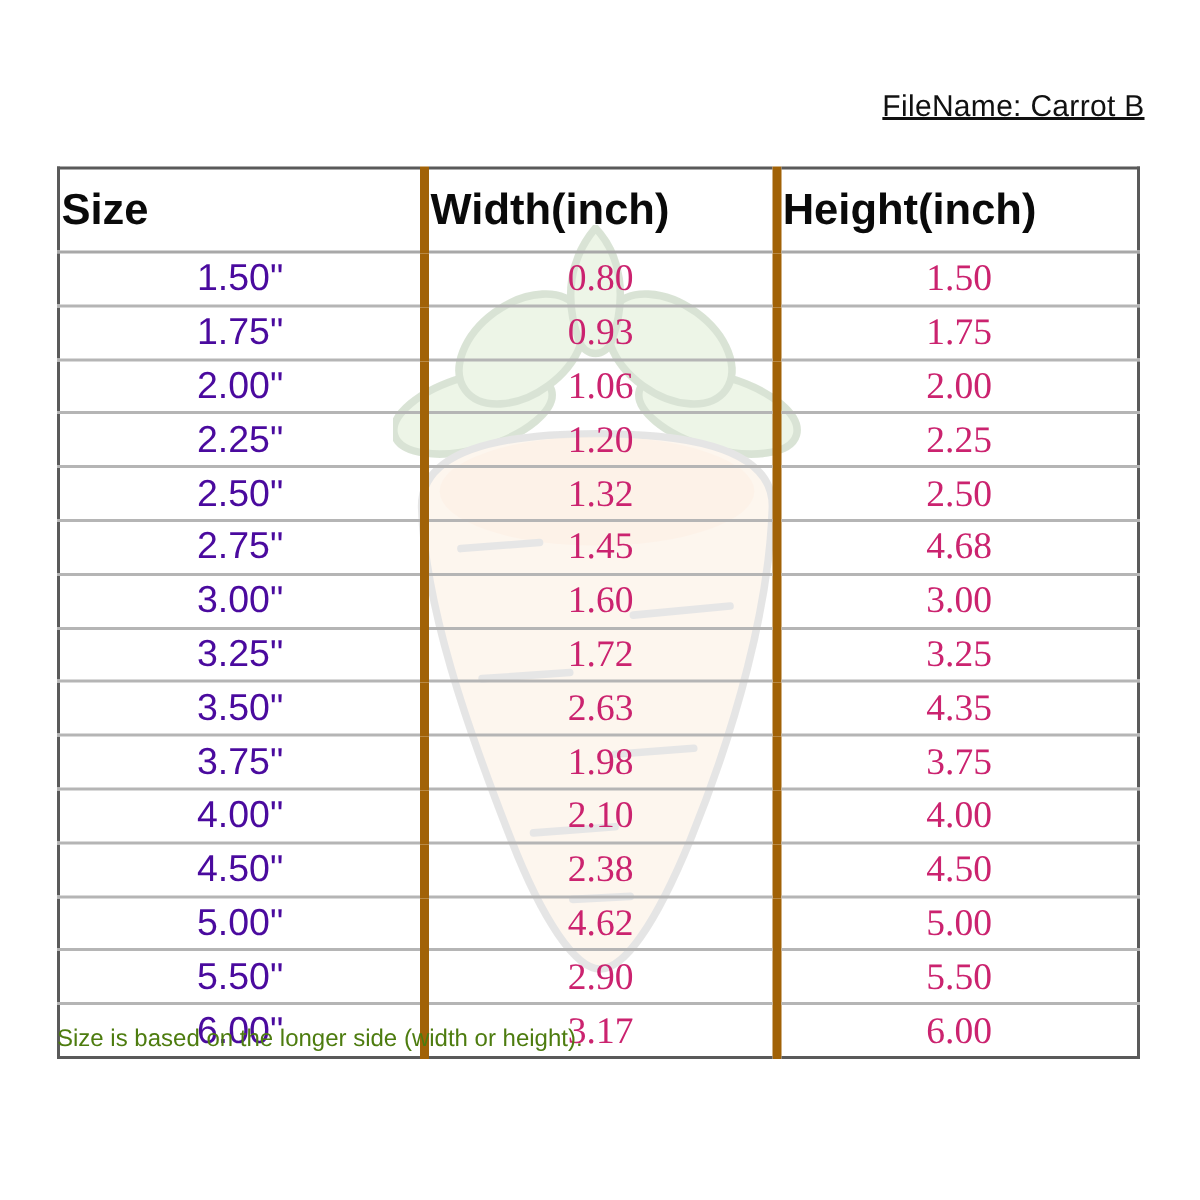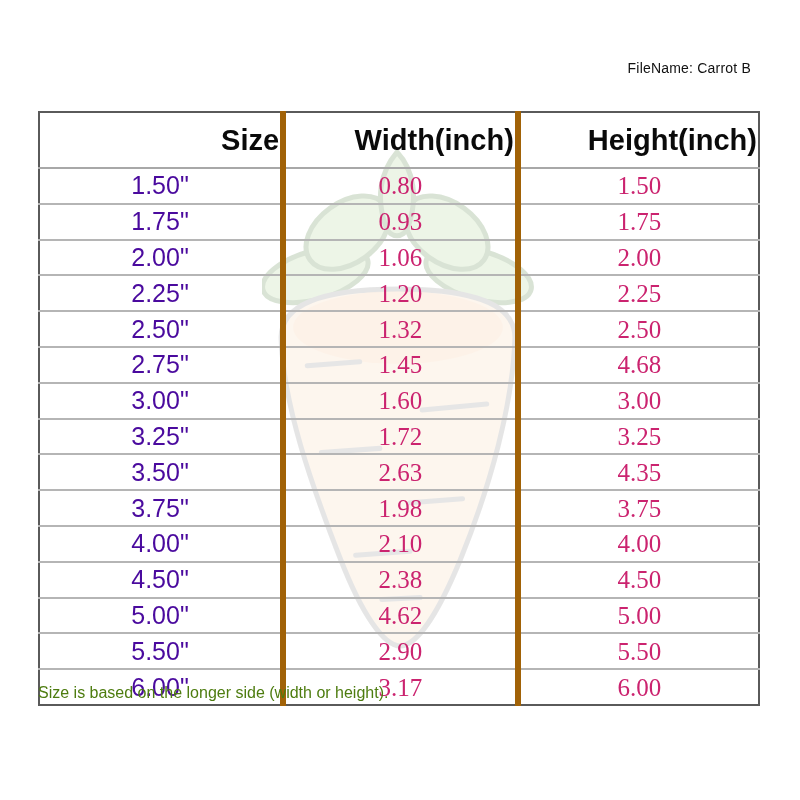--- a/index.html
+++ b/index.html
@@ -1,38 +1,38 @@
 <!DOCTYPE html>
 <html style="--size-color: #4a0a9e; --value-color: #cb236f;"><head>
 <meta charset="utf-8">
 <style>
   html,body{margin:0;padding:0;}
   body{
     width:800px;height:800px;position:relative;background:#ffffff;
     font-family:"Liberation Sans",sans-serif;color:#111;overflow:hidden;
   }
   .filename{
-    position:absolute;top:60px;right:49px;
-    font-size:14px;color:#111;letter-spacing:.2px;
+    position:absolute;top:60px;right:37px;
+    font-size:20px;color:#111;letter-spacing:.2px;text-decoration:underline;
   }
   .watermark{
     position:absolute;left:262px;top:150px;width:272px;height:500px;
     opacity:.5;z-index:1;pointer-events:none;
   }
   table.size-table{
     position:absolute;left:38px;top:111px;width:722px;z-index:2;
     border-collapse:collapse;table-layout:fixed;background:transparent;
     border:2px solid #5a5a5a;
   }
   table.size-table col.c1{width:33.9%;}
   table.size-table col.c2{width:32.6%;}
   table.size-table col.c3{width:33.5%;}
   table.size-table th{
     height:52px;font-size:29px;font-weight:bold;color:#0a0a0a;
-    text-align:right;vertical-align:middle;
+    text-align:left;vertical-align:middle;
     border-bottom:2px solid #a8a8a8;
   }
   table.size-table th + th, table.size-table td + td{
     border-left:6px solid #a16207;
   }
   table.size-table td{
     height:31.8px;font-size:25px;text-align:center;vertical-align:middle;
     border-top:2px solid #b5b5b5;background:transparent;line-height:1;
   }
   td.col-size{color:var(--size-color,#4a0a9e);}

